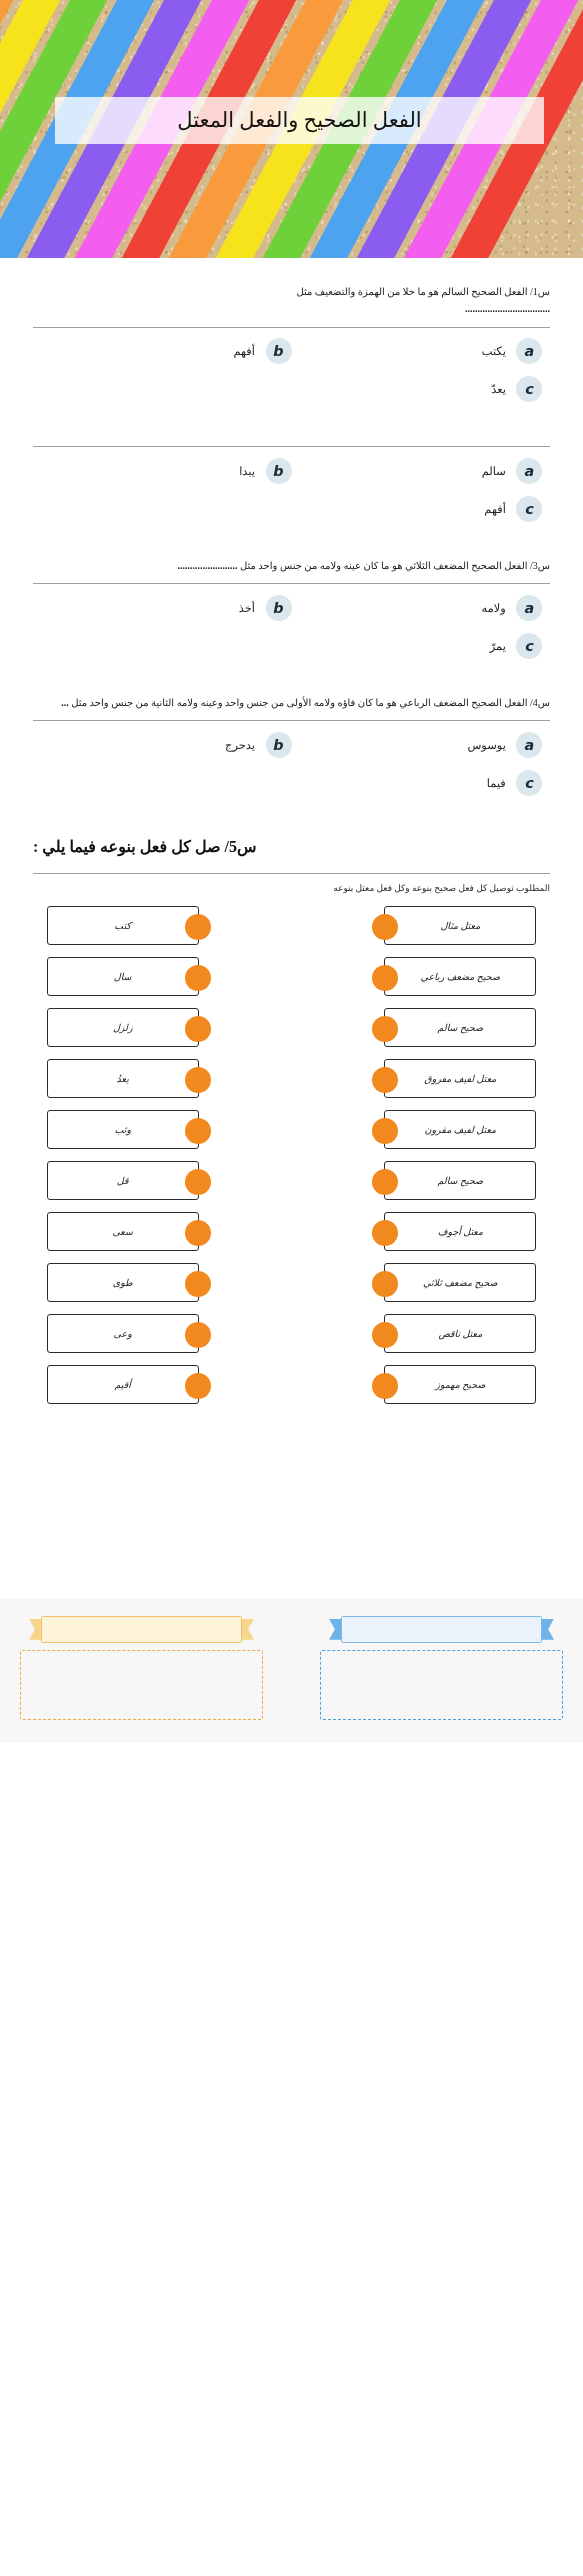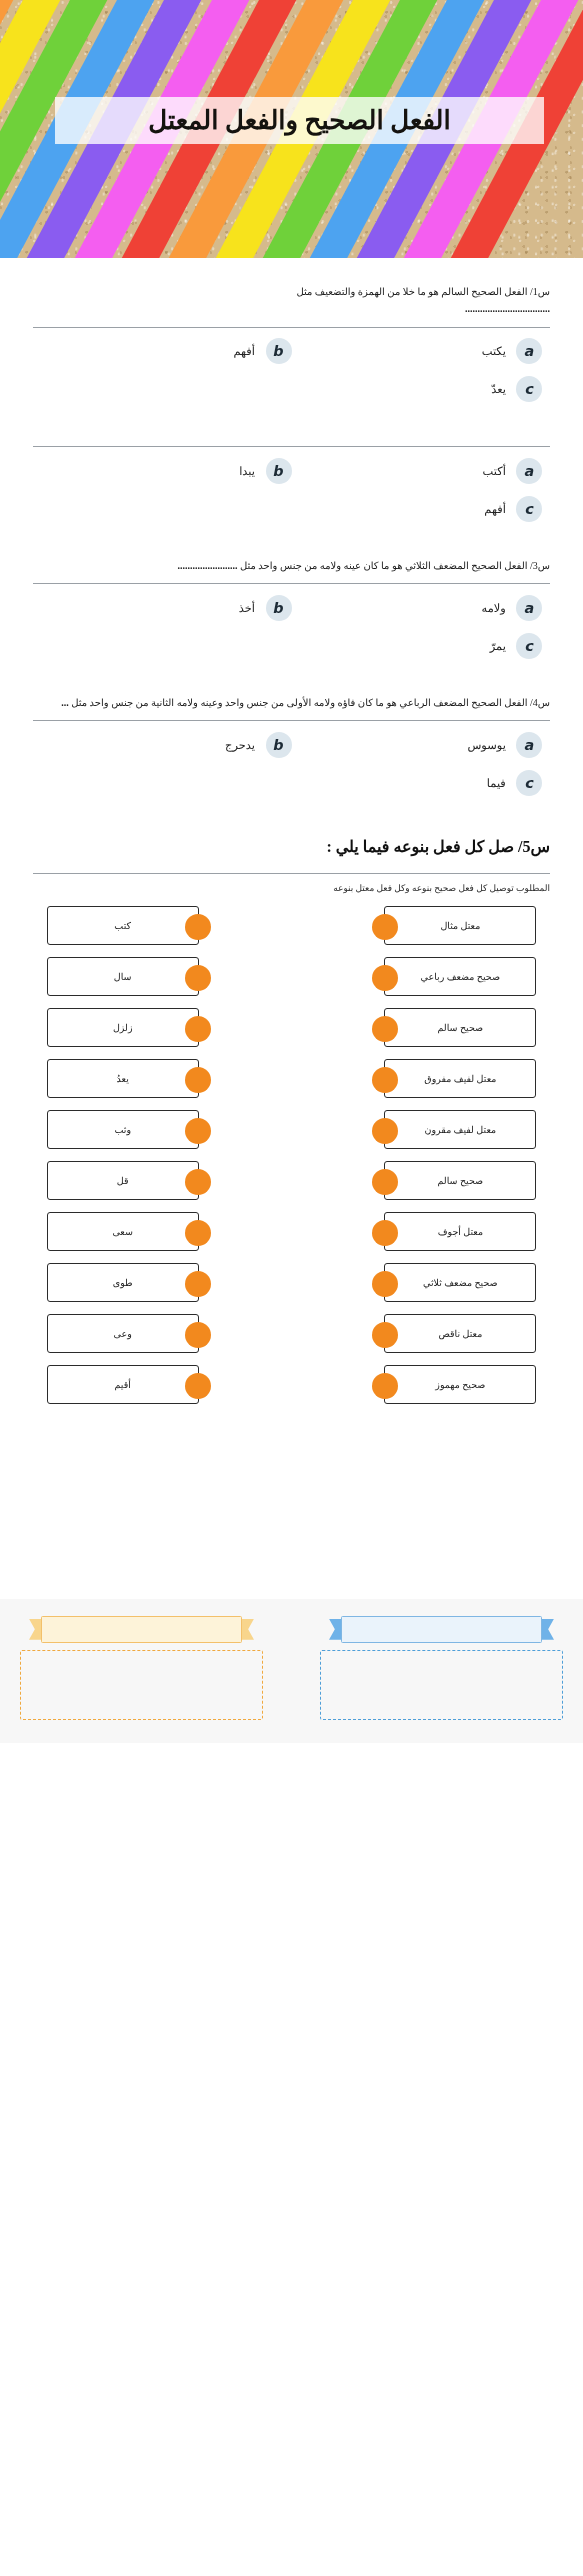--- a/index.html
+++ b/index.html
@@ -46,22 +46,22 @@
     right: 39px;
     top: 97px;
     height: 47px;
     background: rgba(255,255,255,0.78);
     display:flex;
     align-items:center;
     justify-content:center;
   }
   .title-band span {
     font-family: "Liberation Serif", "DejaVu Serif", serif;
-    font-size: 26px;
-    font-weight: 700;
+    font-size: 21px;
+    font-weight: 400;
     color:#15130f;
     direction: rtl;
     letter-spacing: 0.8px;
     white-space: nowrap;
   }
 
   
   .sheet {
     width: 583px;
     background:#fff;
@@ -121,21 +121,21 @@
   }
 
   
   .match-head {
     direction:rtl;
     padding-top: 26px;
   }
   .match-title {
     font-size: 16px;
     font-weight:700;
-    text-align:right;
+    text-align:left;
     direction:rtl;
     color:#111;
   }
   .match-rule {
     border:0; border-top:0.8px solid #9aa0a6;
     margin: 16.7px 0 0 0;
   }
   .match-sub {
     direction: rtl;
     text-align: right;
@@ -156,20 +156,21 @@
     height: 39px;
     border: 0.8px solid #2b2b2b;
     border-radius: 3px;
     background:#fff;
     display:flex;
     align-items:center;
     justify-content:center;
     direction: rtl;
     font-size: 9.5px;
     color:#1a1a1a;
+    font-style:italic;
   }
   .m-dot {
     position:absolute;
     width: 26px; height: 26px;
     border-radius:50%;
     background:#f2891e;
     top: 6.8px;
   }
   .m-left .m-dot  { right: -13px; }
   .m-right .m-dot { left: -13px; }
@@ -269,21 +270,21 @@
         <div class="opt-label">يعدّ</div>
       </div>
     </div>
   </div>
 
   <div class="question">
     <hr class="q-rule">
     <div class="options">
       <div class="option">
         <div class="opt-badge">a</div>
-        <div class="opt-label">أكتب</div>
+        <div class="opt-label">سالم</div>
       </div>
       <div class="option">
         <div class="opt-badge">b</div>
         <div class="opt-label">يبدا</div>
       </div>
       <div class="option">
         <div class="opt-badge">c</div>
         <div class="opt-label">أفهم</div>
       </div>
     </div>

